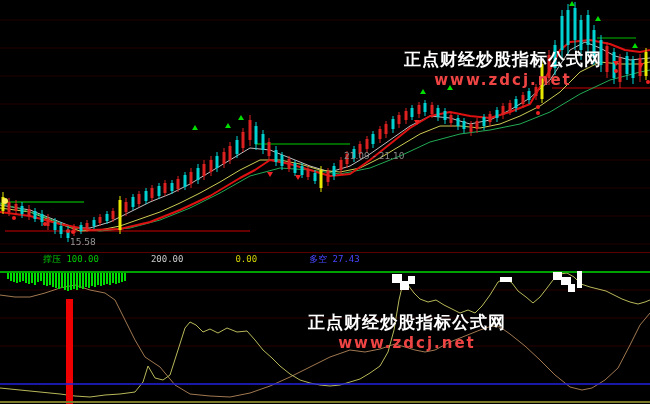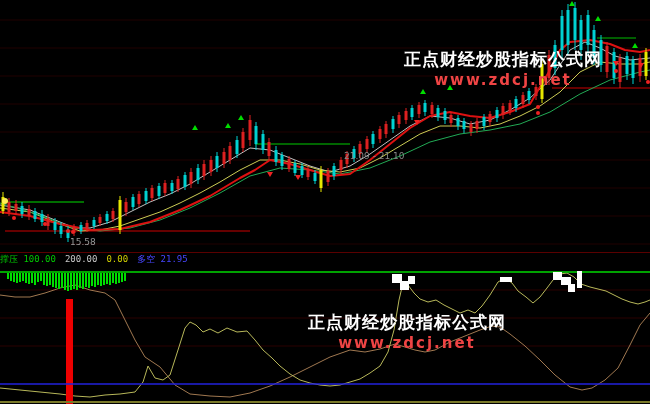--- a/index.html
+++ b/index.html
@@ -2,21 +2,21 @@
 <html><head>
 <meta charset="utf-8">
 <style>
   html,body{margin:0;padding:0;background:#000;}
   #stage{position:relative;width:650px;height:404px;background:#000;overflow:hidden;
          font-family:"DejaVu Sans",sans-serif;}
   #chart{position:absolute;left:0;top:0;}
   #ind-header{position:absolute;left:0;top:252px;width:650px;height:13px;
               border-top:1px solid #5a0000;font-size:9px;line-height:12px;
               white-space:nowrap;font-family:"DejaVu Sans Mono","DejaVu Sans",monospace;}
-  #ind-header .seg{margin-right:9px;}
+  #ind-header .seg{margin-right:9px;padding-left:43px;}
   .wm{position:absolute;text-align:center;pointer-events:none;}
   #wm-top{left:404px;top:48px;}
   #wm-bottom{left:308px;top:311px;}
   .wm-title{font-size:17px;font-weight:bold;color:#ffffff;letter-spacing:1px;white-space:nowrap;}
   .wm-url{font-size:15px;font-weight:bold;color:#ef4444;letter-spacing:2px;white-space:nowrap;}
 </style>
 </head>
 <body>
 
 <div id="stage">
@@ -343,21 +343,21 @@
         <rect x="577" y="271" width="5" height="17" fill="#ffffff"></rect>
       </g>
       <g>
         <line x1="0" y1="384" x2="650" y2="384" stroke="#2222dd" stroke-width="1.4"></line>
       </g>
       <g>
         <line x1="0" y1="402" x2="650" y2="402" stroke="#7a7a2a" stroke-width="2"></line>
       </g>
     </svg>
 
-  <div id="ind-header"><span class="seg" style="color: rgb(0, 200, 0);">撑压 100.00</span><span class="seg" style="color: rgb(200, 200, 200);">200.00</span><span class="seg" style="color: rgb(208, 208, 0);">0.00</span><span class="seg" style="color: rgb(70, 70, 255);">多空 21.95</span></div>
+  <div id="ind-header"><span class="seg" style="color: rgb(0, 200, 0);">撑压 100.00</span><span class="seg" style="color: rgb(200, 200, 200);">200.00</span><span class="seg" style="color: rgb(208, 208, 0);">0.00</span><span class="seg" style="color: rgb(70, 70, 255);">多空 27.43</span></div>
 
   <div class="wm" id="wm-top">
     <div class="wm-title">正点财经炒股指标公式网</div>
     <div class="wm-url">www.zdcj.net</div>
   </div>
 
   <div class="wm" id="wm-bottom">
     <div class="wm-title">正点财经炒股指标公式网</div>
     <div class="wm-url">www.zdcj.net</div>
   </div>

